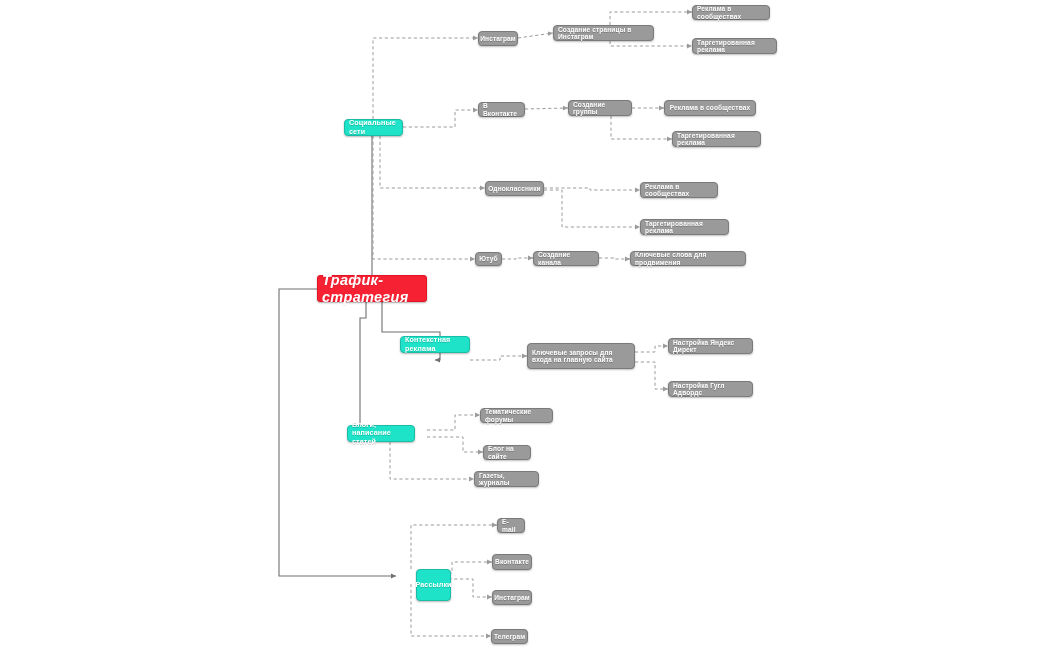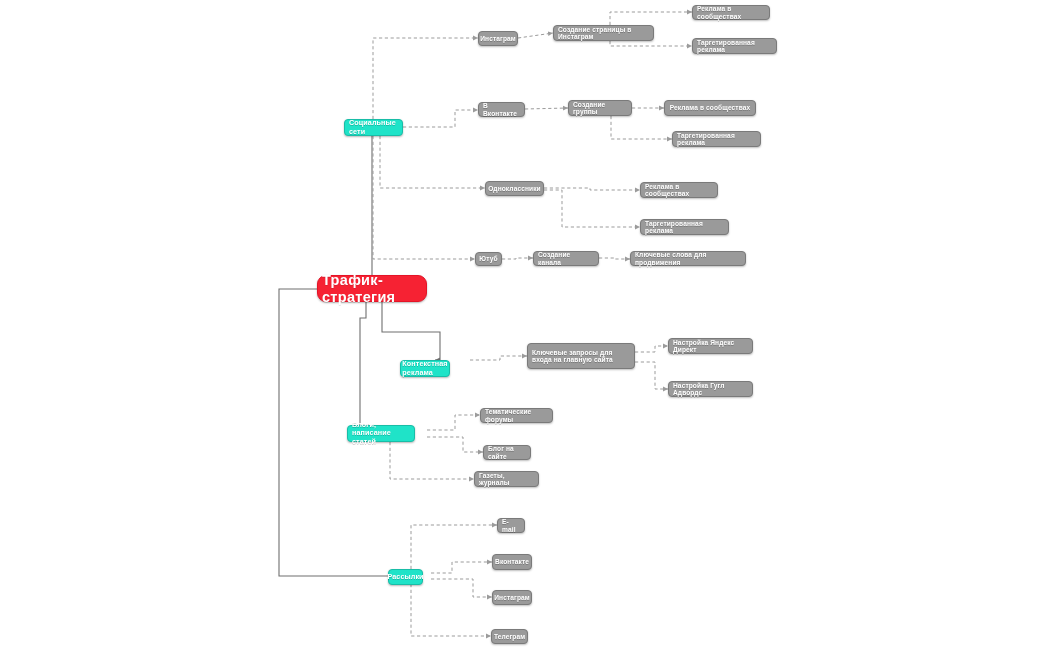--- a/index.html
+++ b/index.html
@@ -37,25 +37,26 @@
     color: #ffffff;
     font-weight: bold;
     line-height: 1.12;
     border-radius: 4px;
     letter-spacing: 0.1px;
     -webkit-font-smoothing: antialiased;
   }
   .node.root {
     background: #f62233;
     border: 1px solid #e41427;
-    border-radius: 9px;
+    border-radius: 3px;
     font-size: 14.5px;
     letter-spacing: 0.3px;
     box-shadow: 0 1px 2px rgba(0,0,0,0.30);
     text-shadow: 0 1px 0 rgba(0,0,0,0.10);
+    font-style: italic;
   }
   .node.branch {
     background: #1fe3c8;
     border: 1px solid #19bda7;
     font-size: 7.2px;
     box-shadow: 0 1px 2px rgba(0,0,0,0.28);
     text-shadow: 0 1px 0 rgba(0,0,0,0.18);
   }
   .node.leaf {
     background: #9a9a9a;
@@ -159,21 +160,21 @@
       </div>
       <div class="node leaf" style="left: 475px; top: 252px; width: 27px; height: 14px;">
         <span class="label">Ютуб</span>
       </div>
       <div class="node leaf" style="left: 533px; top: 251px; width: 66px; height: 15px;">
         <span class="label">Создание канала</span>
       </div>
       <div class="node leaf" style="left: 630px; top: 251px; width: 116px; height: 15px;">
         <span class="label">Ключевые слова для продвижения</span>
       </div>
-      <div class="node branch" style="left: 400px; top: 360px; width: 50px; height: 17px;">
+      <div class="node branch" style="left: 400px; top: 336px; width: 70px; height: 17px;">
         <span class="label">Контекстная реклама</span>
       </div>
       <div class="node leaf" style="left: 527px; top: 343px; width: 108px; height: 26px;">
         <span class="label">Ключевые запросы для входа на главную сайта</span>
       </div>
       <div class="node leaf" style="left: 668px; top: 338px; width: 85px; height: 16px;">
         <span class="label">Настройка Яндекс Директ</span>
       </div>
       <div class="node leaf" style="left: 668px; top: 381px; width: 85px; height: 16px;">
         <span class="label">Настройка Гугл Адвордс</span>
@@ -183,21 +184,21 @@
       </div>
       <div class="node leaf" style="left: 480px; top: 408px; width: 73px; height: 15px;">
         <span class="label">Тематические форумы</span>
       </div>
       <div class="node leaf" style="left: 483px; top: 445px; width: 48px; height: 15px;">
         <span class="label">Блог на сайте</span>
       </div>
       <div class="node leaf" style="left: 474px; top: 471px; width: 65px; height: 16px;">
         <span class="label">Газеты, журналы</span>
       </div>
-      <div class="node branch" style="left: 388px; top: 569px; width: 35px; height: 16px;">
+      <div class="node branch" style="left: 416px; top: 569px; width: 35px; height: 32px;">
         <span class="label">Рассылки</span>
       </div>
       <div class="node leaf" style="left: 497px; top: 518px; width: 28px; height: 15px;">
         <span class="label">E-mail</span>
       </div>
       <div class="node leaf" style="left: 492px; top: 554px; width: 40px; height: 16px;">
         <span class="label">Вконтакте</span>
       </div>
       <div class="node leaf" style="left: 492px; top: 590px; width: 40px; height: 15px;">
         <span class="label">Инстаграм</span>

